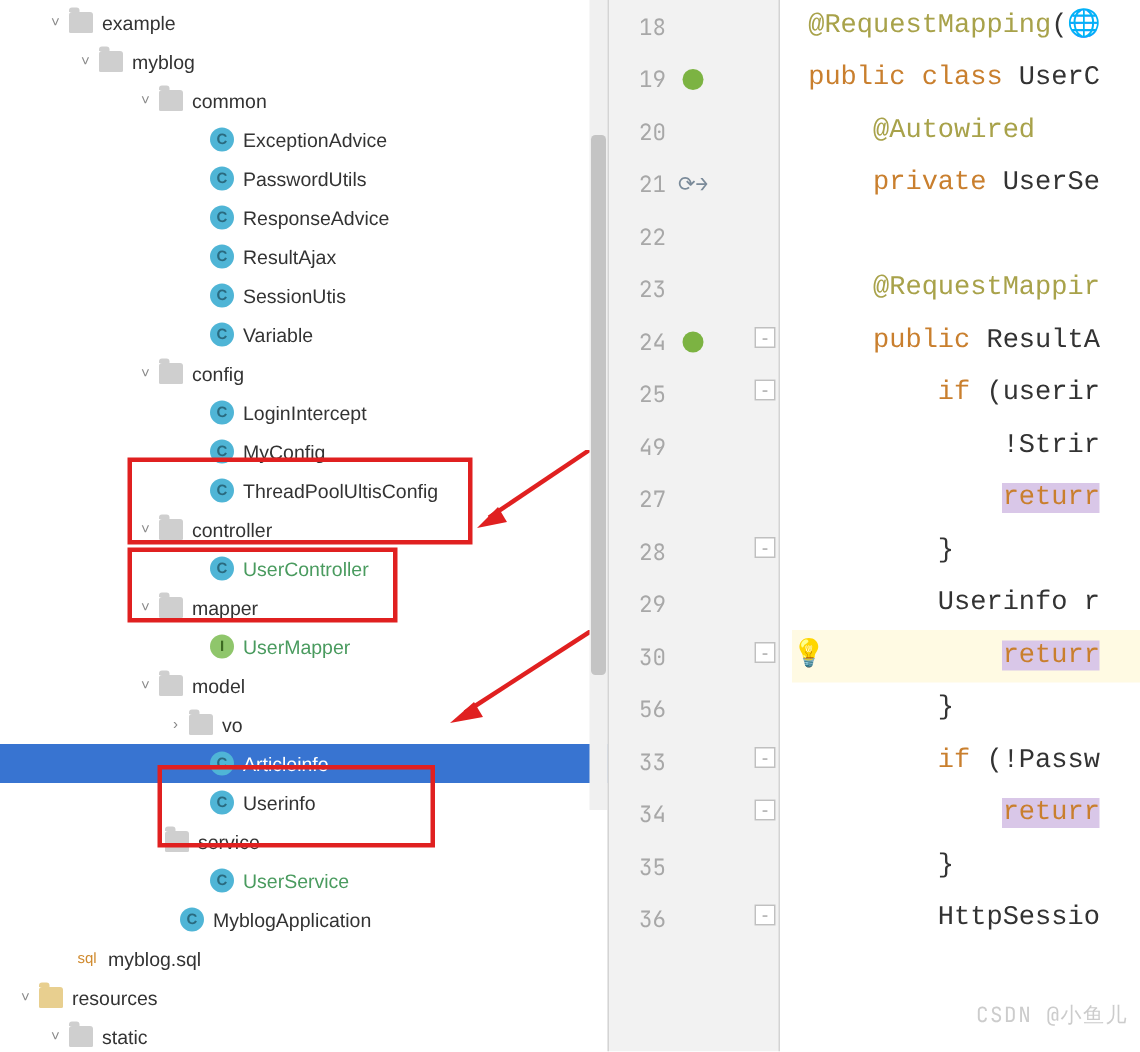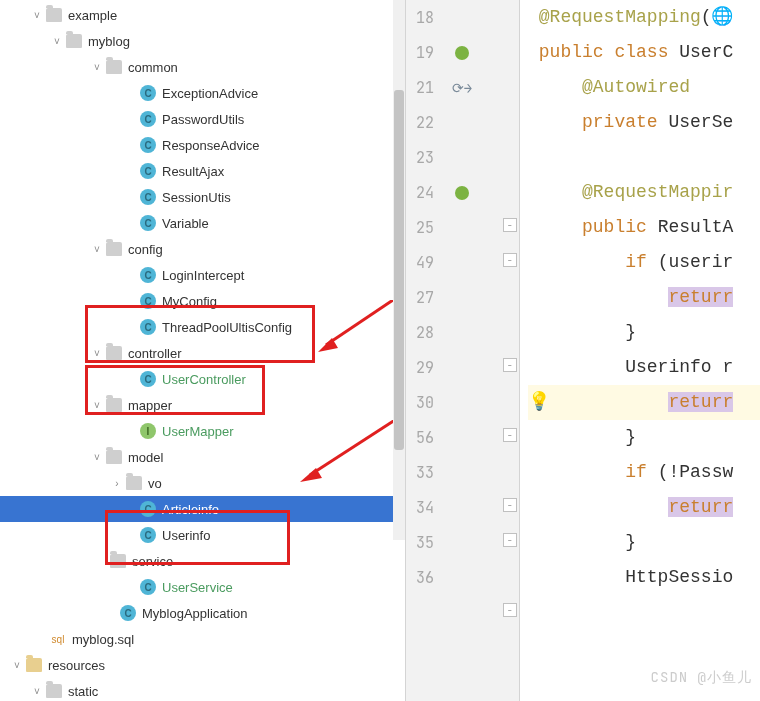--- a/index.html
+++ b/index.html
@@ -74,21 +74,21 @@
   border-right: 1px solid #d4d4d4;
   font-family: "Consolas","JetBrains Mono",monospace;
   font-size: 15px;
   color: #a8a8a8;
   position: relative;
 }
 .gline {
   height: 35px; display: flex; align-items: center;
   padding-left: 10px;
 }
-.gnum { width: 28px; text-align: left; }
+.gnum { width: 28px; text-align: right; }
 .gicon {
   width: 20px; height: 20px; margin-left: 8px; display: inline-flex;
   align-items: center; justify-content: center;
 }
 .dot-green { width: 14px; height: 14px; border-radius: 50%; background: #7cb342; }
 .gear-arr { font-size: 14px; color: #7a8a99; }
 .fold {
   position: absolute; right: 2px; width: 14px; height: 14px;
   border: 1px solid #c0c0c0; background: #fff; font-size: 10px;
   display: flex; align-items: center; justify-content: center; color: #999;
@@ -306,20 +306,23 @@
     <div class="gline">
         <span class="gnum">18</span>
       </div>
     <div class="gline">
         <span class="gnum">19</span>
         <span class="gicon">
           <span class="dot-green"></span>
         </span>
       </div>
     <div class="gline">
+        <span class="gnum">20</span>
+      </div>
+    <div class="gline">
         <span class="gnum">21</span>
         <span class="gicon gear-arr">⟳→</span>
       </div>
     <div class="gline">
         <span class="gnum">22</span>
       </div>
     <div class="gline">
         <span class="gnum">23</span>
       </div>
     <div class="gline">
@@ -372,20 +375,21 @@
 
   <div class="code">
     <div class="cline"> <span class="ann">@RequestMapping</span><span>(</span>🌐</div>
     <div class="cline"> <span class="kw">public class</span><span> UserC</span></div>
     <div class="cline">     <span class="ann">@Autowired</span></div>
     <div class="cline">     <span class="kw">private</span><span> UserSe</span></div>
     <div class="cline"></div>
     <div class="cline">     <span class="ann">@RequestMappir</span></div>
     <div class="cline">     <span class="kw">public</span><span> ResultA</span></div>
     <div class="cline">         <span class="kw">if</span><span> (userir</span></div>
+    <div class="cline">             <span>!Strir</span></div>
     <div class="cline">             <span class="kw ret">returr</span></div>
     <div class="cline">         <span>}</span></div>
     <div class="cline">         <span>Userinfo r</span></div>
     <div class="cline hl-line"><span class="bulb">💡</span>             <span class="kw ret">returr</span></div>
     <div class="cline">         <span>}</span></div>
     <div class="cline">         <span class="kw">if</span><span> (!Passw</span></div>
     <div class="cline">             <span class="kw ret">returr</span></div>
     <div class="cline">         <span>}</span></div>
     <div class="cline">         <span>HttpSessio</span></div>
     <div class="watermark">CSDN @小鱼儿</div>

